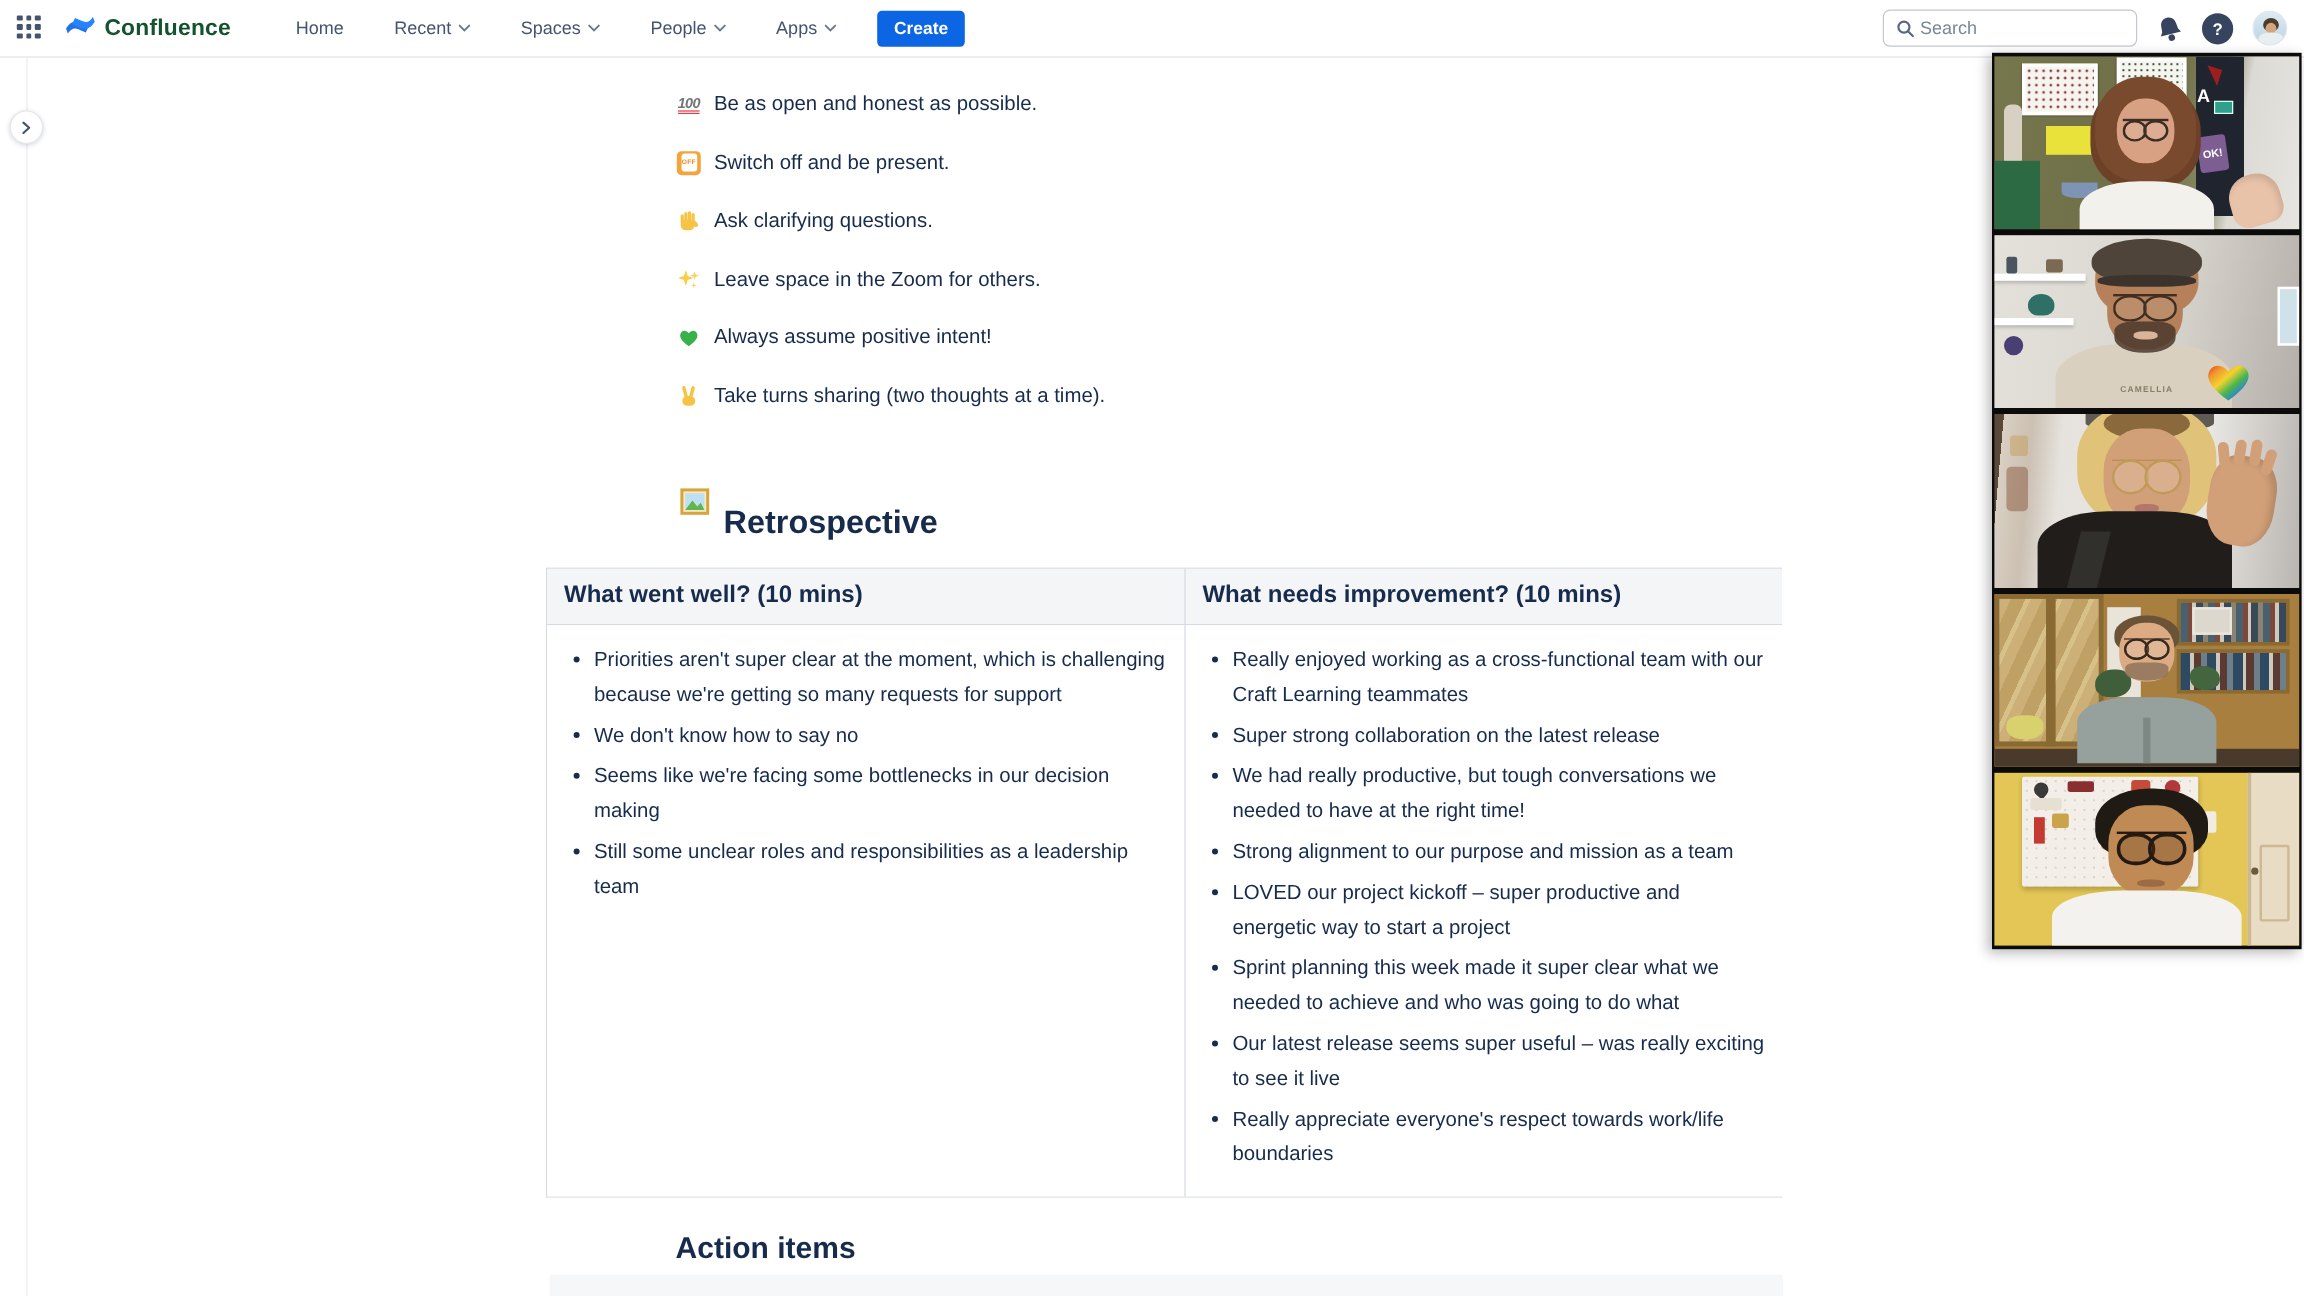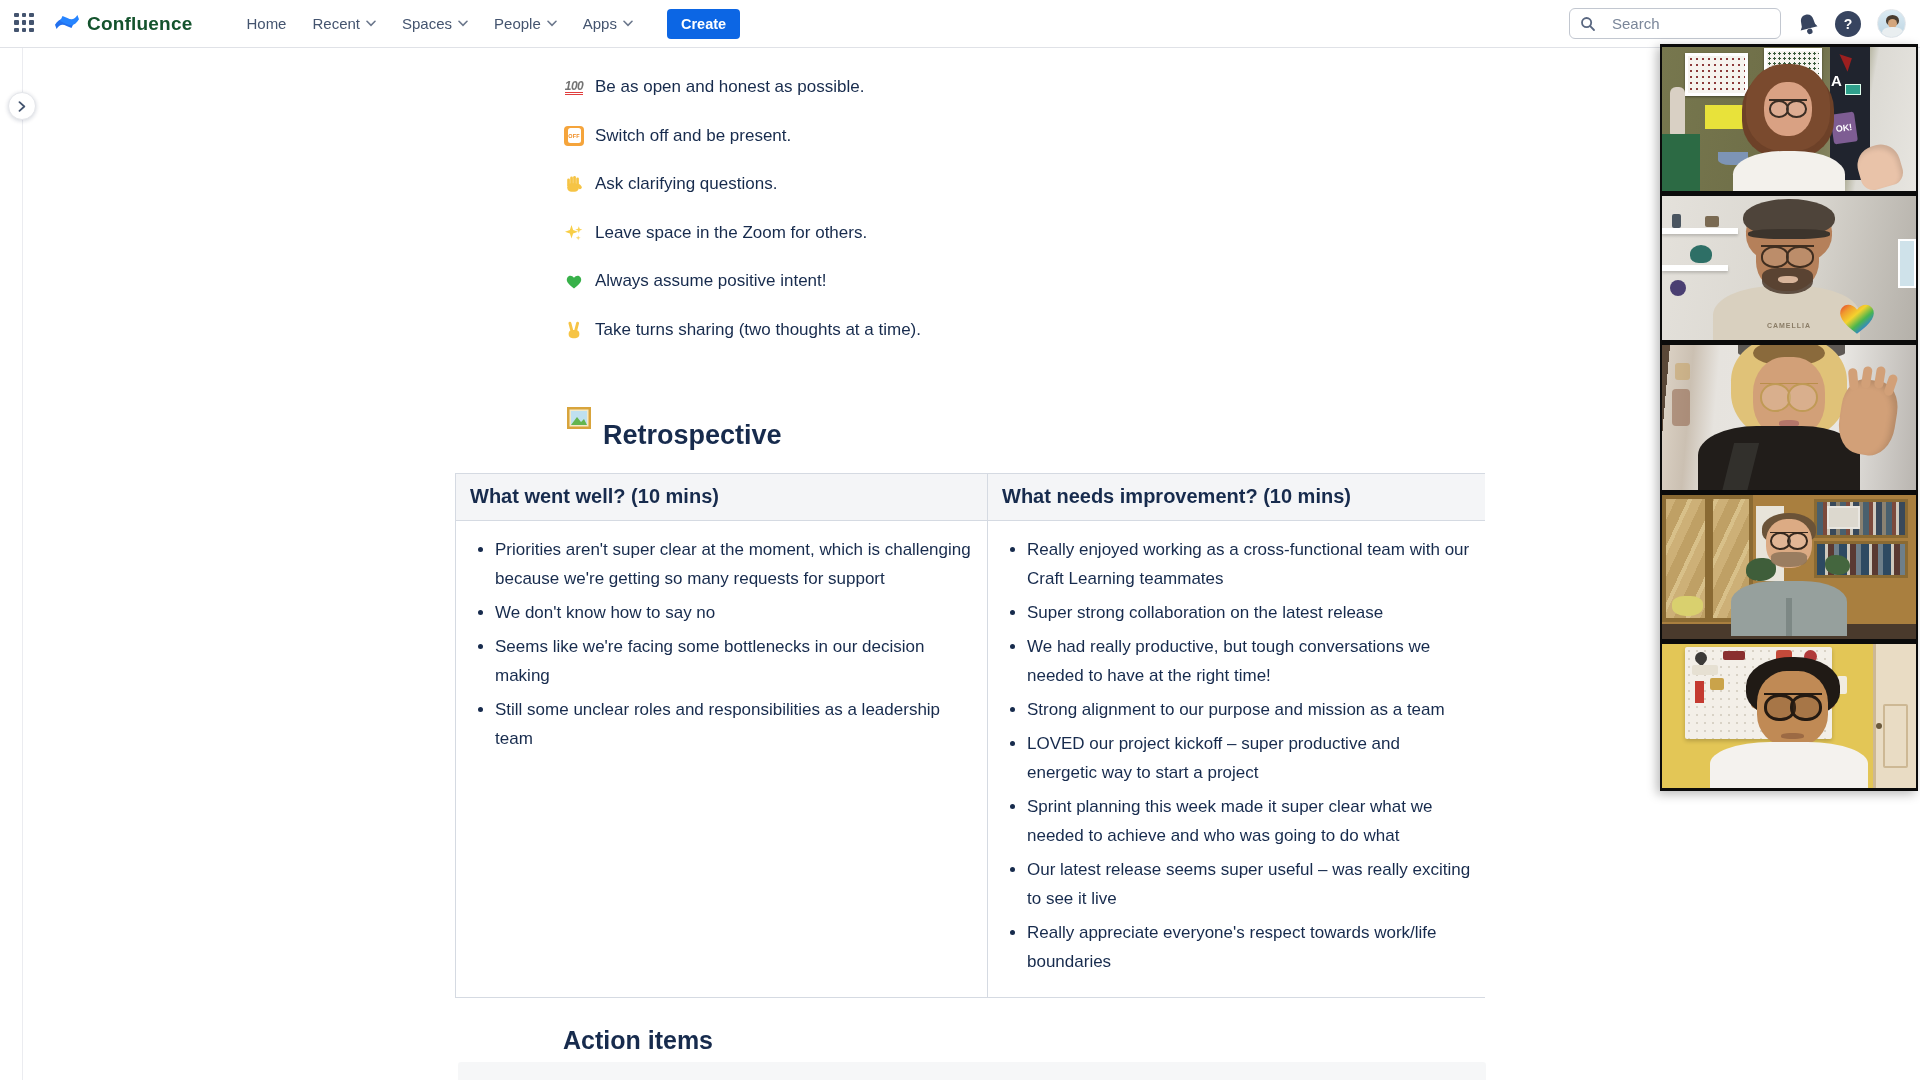--- a/index.html
+++ b/index.html
@@ -10,29 +10,29 @@
   
   .topnav { position:absolute; top:0; left:0; width:1920px; height:48px;
             display:flex; align-items:center; background:#fff;
             border-bottom:1px solid #E0E2E7; padding:0 14px 0 12px; z-index:5; }
   .nav-left { display:flex; align-items:center; gap:10px; }
   .appgrid { width:26px; height:26px; display:grid; place-items:center; cursor:pointer;
              grid-template-columns:repeat(3,5px); grid-template-rows:repeat(3,5px); gap:2.5px; padding:2px; }
   .appgrid i { width:4.5px; height:4.5px; background:#44546F; border-radius:1px; }
   .logo { display:flex; align-items:center; gap:7px; margin-left:6px; cursor:pointer; }
   .logo-text { font-size:19px; font-weight:700; color:#14532d; letter-spacing:.2px; }
-  .nav-items { display:flex; align-items:center; margin-left:34px; gap:6px; }
+  .nav-items { display:flex; align-items:center; margin-left:34px; gap:22px; }
   .nav-item { display:flex; align-items:center; gap:6px; padding:6px 10px; border-radius:4px;
               font-size:15px; font-weight:500; color:#44546F; cursor:pointer; }
   .chev { width:10px; height:7px; }
   .create-btn { margin-left:14px; background:#0C66E4; color:#fff; border:none; border-radius:4px;
                 font-size:14.5px; font-weight:600; padding:7px 14px; cursor:pointer;
                 font-family:"Liberation Sans", sans-serif; }
   .nav-right { margin-left:auto; display:flex; align-items:center; gap:16px; }
-  .searchbox { display:flex; align-items:center; gap:16px; width:212px; height:31px;
+  .searchbox { display:flex; align-items:center; gap:4px; width:212px; height:31px;
                border:1.5px solid #C2C7D0; border-radius:6px; padding:0 10px; background:#fff; }
   .searchbox input { border:none; outline:none; width:150px; font-size:15px; color:#44546F;
                      font-family:"Liberation Sans", sans-serif; background:transparent; }
   .searchbox input::placeholder { color:#7A8699; }
   .bell { width:22px; height:24px; cursor:pointer; transform:rotate(-14deg); }
   .help { width:26px; height:26px; border-radius:50%; background:#37445F; color:#fff;
           display:flex; align-items:center; justify-content:center;
           font-size:14px; font-weight:700; cursor:pointer; }
   .avatar { width:29px; height:29px; border-radius:50%; cursor:pointer; position:relative; overflow:hidden;
             background:linear-gradient(180deg,#dcebf3 0%,#bcd4e2 100%); border:1px solid #e2e6ea; }

